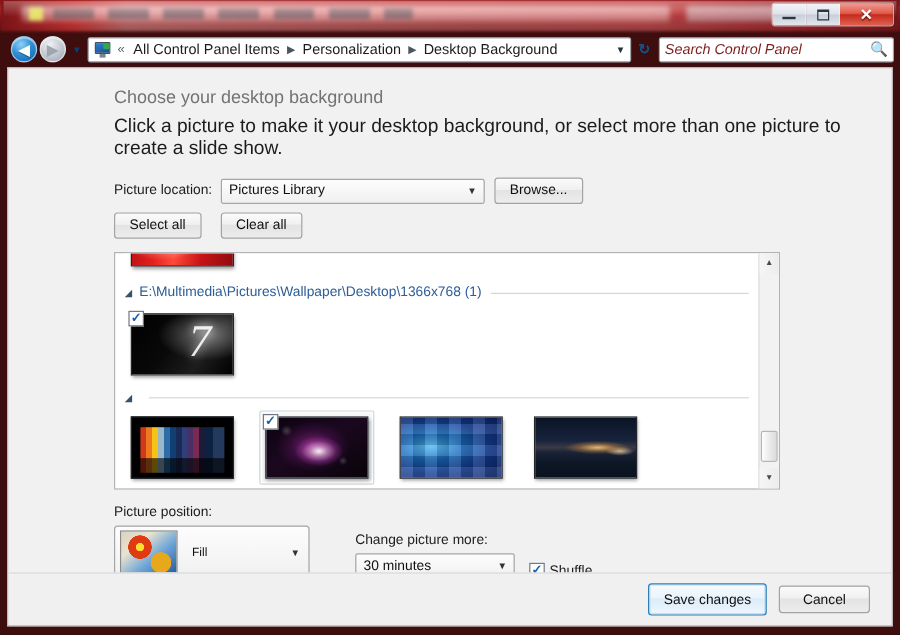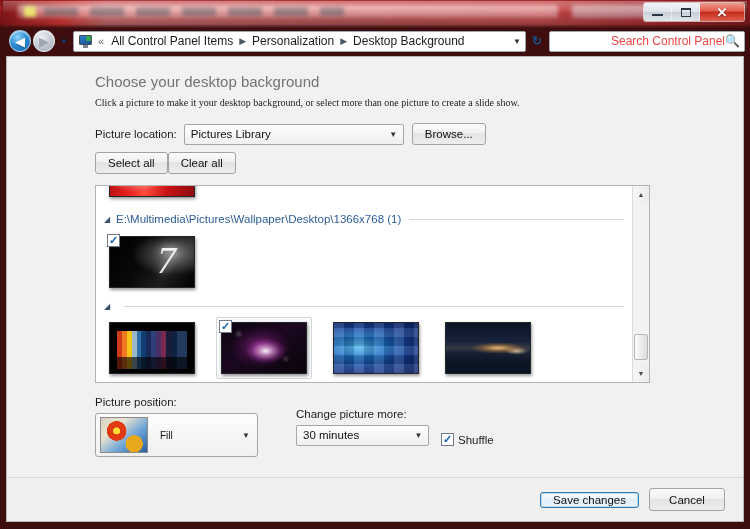--- a/index.html
+++ b/index.html
@@ -148,41 +148,41 @@
     width: 20px; height: 21px; margin-left: 1px; flex: 0 0 auto;
     display: flex; align-items: center; justify-content: center;
     color: #13538f; font-size: 12px; font-weight: bold;
   }
   #search-box {
     width: 196px; height: 21px; margin-left: 2px; flex: 0 0 auto;
     background: #fff; border: 1px solid #9fa6ae; border-radius: 2px;
     display: flex; align-items: center; padding: 0 4px;
   }
   #search-placeholder {
-    flex: 1 1 auto; color: #ef4444; font-size: 12px;  text-align: right;
+    flex: 1 1 auto; color: #7f1d1d; font-size: 12px; font-style: italic;
   }
   #search-icon { color: #1b5fa8; font-size: 12px; }
 
   
   #client {
     position: absolute; left: 6px; top: 56px; width: 738px; height: 466px;
     background: #f2f2f2;
     border: 1px solid #b6b6b6;
     overflow: hidden;
   }
   #content {
     position: absolute; left: 0; top: 0; right: 0; bottom: 44px;
     background: #f1f1f1;
     padding: 16px 22px 0 88px;
   }
 
   #page-title {
     color: #737373; font-size: 15px; margin-bottom: 7px; font-weight: normal;
   }
-  #page-subtitle { color: #1c1c1c; font-size: 10px; margin-bottom: 15px; font-family: Liberation Serif, serif; }
+  #page-subtitle { color: #1c1c1c; font-size: 16px; margin-bottom: 15px; }
 
   .row { display: flex; align-items: center; }
   #location-row { margin-bottom: 7px; }
   .field-label { color: #1c1c1c; font-size: 11.5px; margin-right: 7px; }
 
   .combo {
     height: 21px; background: linear-gradient(180deg,#fdfdfd,#f0f0f0);
     border: 1px solid #a6a6a6; border-radius: 2px;
     display: flex; align-items: center; padding: 0 2px 0 6px;
     font-size: 11.5px; color: #101010;
@@ -196,21 +196,21 @@
   .btn {
     height: 22px; min-width: 62px; padding: 0 12px;
     background: linear-gradient(180deg,#fbfbfb 0%,#f0f0f0 45%,#e3e3e3 48%,#ededed 100%);
     border: 1px solid #a3a3a3; border-radius: 3px;
     font-size: 11.5px; color: #0f0f0f;
     display: flex; align-items: center; justify-content: center;
     cursor: default;
   }
   #browse-button { margin-left: 8px; min-width: 70px; }
   #selectall-button { min-width: 66px; }
-  #clearall-button { margin-left: 0; min-width: 66px; }
+  #clearall-button { margin-left: 16px; min-width: 66px; }
   #select-row { margin-bottom: 11px; }
 
   
   #picture-list {
     position: relative;
     width: 555px; height: 198px;
     background: #fff;
     border: 1px solid #b3b3b3;
     overflow: hidden;
   }
@@ -355,21 +355,21 @@
   #sb-up { top: 0; }
   #sb-down { bottom: 0; }
   #sb-thumb {
     position: absolute; left: 1px; width: 14px; height: 26px; bottom: 22px;
     background: linear-gradient(90deg,#fdfdfd,#eaeaea 55%,#dcdcdc);
     border: 1px solid #b6b6b6; border-radius: 2px;
   }
 
   
   #options-row {
-    display: flex; align-items: center; margin-top: 13px;
+    display: flex; align-items: flex-end; margin-top: 13px;
   }
   .opt-group { display: flex; flex-direction: column; }
   .opt-label { color: #1c1c1c; font-size: 11.5px; margin-bottom: 5px; }
 
   #picture-position-combo {
     width: 163px; height: 44px;
     background: linear-gradient(180deg,#fdfdfd,#f0f0f0);
     border: 1px solid #a6a6a6; border-radius: 3px;
     display: flex; align-items: center; padding: 0 3px 0 4px;
   }
@@ -399,21 +399,21 @@
 
   
   #command-bar {
     position: absolute; left: 0; right: 0; bottom: 0; height: 44px;
     background: #f0f0f0;
     border-top: 1px solid #dadada;
     display: flex; align-items: center; justify-content: flex-end;
     padding-right: 18px; gap: 10px;
   }
   #save-button {
-    min-width: 92px; height: 16px;
+    min-width: 92px; height: 27px;
     border: 1px solid #2c7fb8;
     box-shadow: 0 0 0 1px #bcd9ee inset;
     background: linear-gradient(180deg,#f6fbfe 0%,#eaf4fb 45%,#dcecf8 48%,#eef7fd 100%);
   }
   #cancel-button { min-width: 76px; height: 23px; }
 </style>
 </head>
 <body>
 
 <div id="window-frame">

